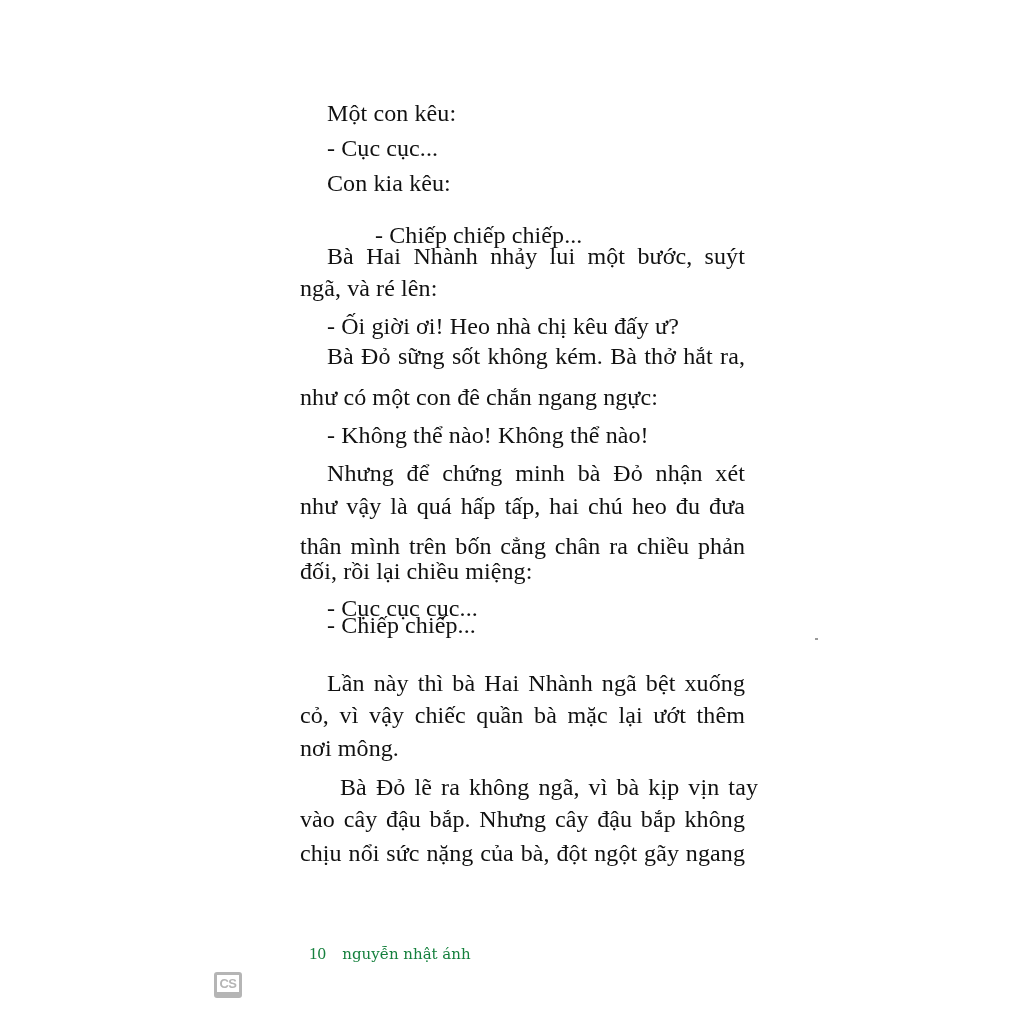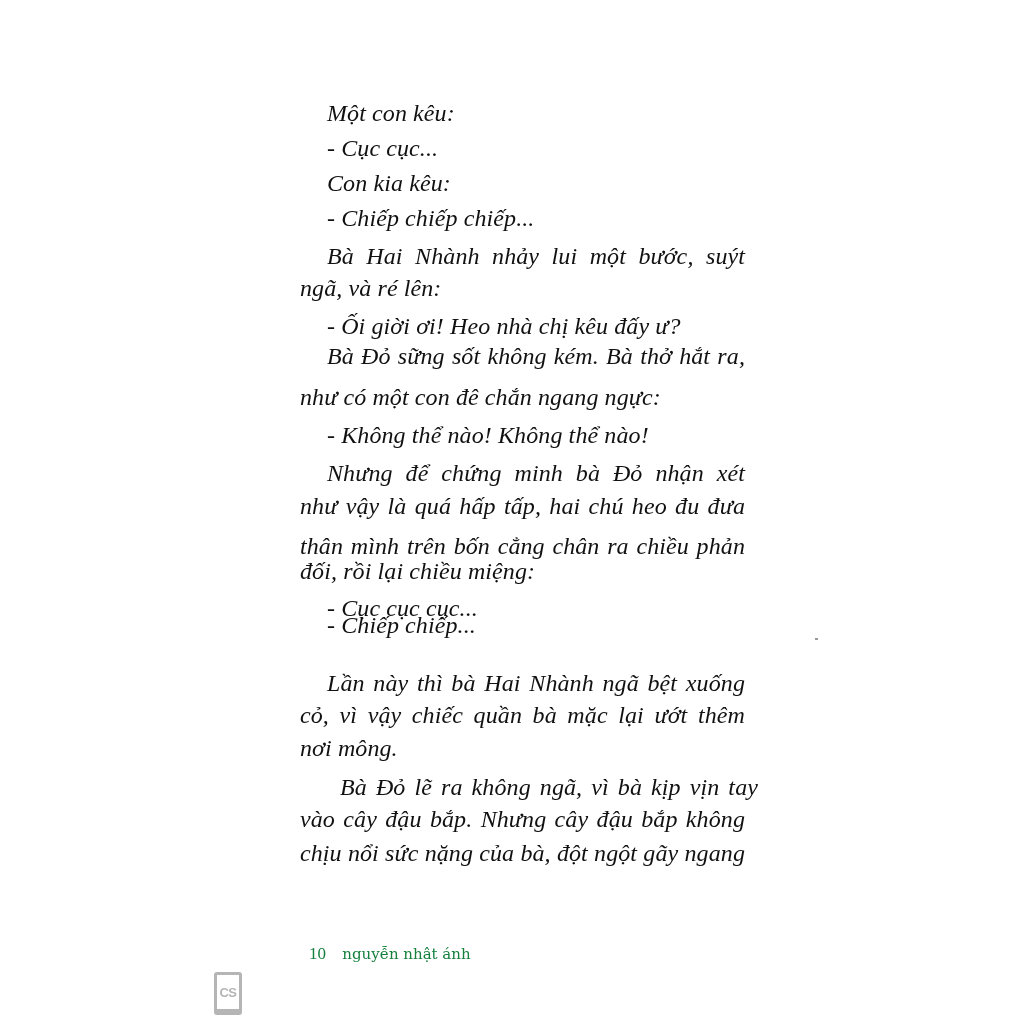--- a/index.html
+++ b/index.html
@@ -21,21 +21,20 @@
       top: 98px;
       width: 445px;
     }
     .line {
       position: absolute;
       left: 0;
       font-size: 24px;
       line-height: 30px;
       white-space: nowrap;
       letter-spacing: 0.1px;
-      font-style: italic;
     }
     .indent { left: 27px; }
     .justify {
       width: 445px;
       text-align: justify;
       text-align-last: justify;
     }
     .justify.indent { width: 418px; }
     .footer {
       position: absolute;
@@ -62,21 +61,21 @@
       left: 214px;
       top: 972px;
       display: flex;
       align-items: center;
       color: #b3b3b3;
       font-family: "Liberation Sans", "DejaVu Sans", sans-serif;
       font-size: 24px;
     }
     .cs-icon {
       width: 28px;
-      height: 43px;
+      height: 26px;
       border: 3px solid #b5b5b5;
       border-bottom-width: 6px;
       border-radius: 3px;
       box-sizing: border-box;
       display: flex;
       align-items: center;
       justify-content: center;
       font-weight: bold;
       font-size: 13px;
       color: #b5b5b5;
@@ -85,21 +84,21 @@
       line-height: 1;
     }
   </style>
 </head>
 <body>
 
 <div class="page-text" id="page-body">
     <div class="line indent" style="top: 0px;">Một con kêu:</div>
     <div class="line indent" style="top: 35px;">- Cục cục...</div>
     <div class="line indent" style="top: 70px;">Con kia kêu:</div>
-    <div class="line indent" style="top: 105px;">- Chiếp chiếp chiếp...</div>
+    <div class="line indent" style="top: 122px; margin-left: 48px;">- Chiếp chiếp chiếp...</div>
     <div class="line indent justify" style="top: 143px;">Bà Hai Nhành nhảy lui một bước, suýt</div>
     <div class="line" style="top: 175px;">ngã, và ré lên:</div>
     <div class="line indent" style="top: 213px;">- Ối giời ơi! Heo nhà chị kêu đấy ư?</div>
     <div class="line indent justify" style="top: 243px;">Bà Đỏ sững sốt không kém. Bà thở hắt ra,</div>
     <div class="line" style="top: 284px;">như có một con đê chắn ngang ngực:</div>
     <div class="line indent" style="top: 322px;">- Không thể nào! Không thể nào!</div>
     <div class="line indent justify" style="top: 360px;">Nhưng để chứng minh bà Đỏ nhận xét</div>
     <div class="line justify" style="top: 393px;">như vậy là quá hấp tấp, hai chú heo đu đưa</div>
     <div class="line justify" style="top: 425px; margin-top: 8px;">thân mình trên bốn cẳng chân ra chiều phản</div>
     <div class="line" style="top: 458px;">đối, rồi lại chiều miệng:</div>

